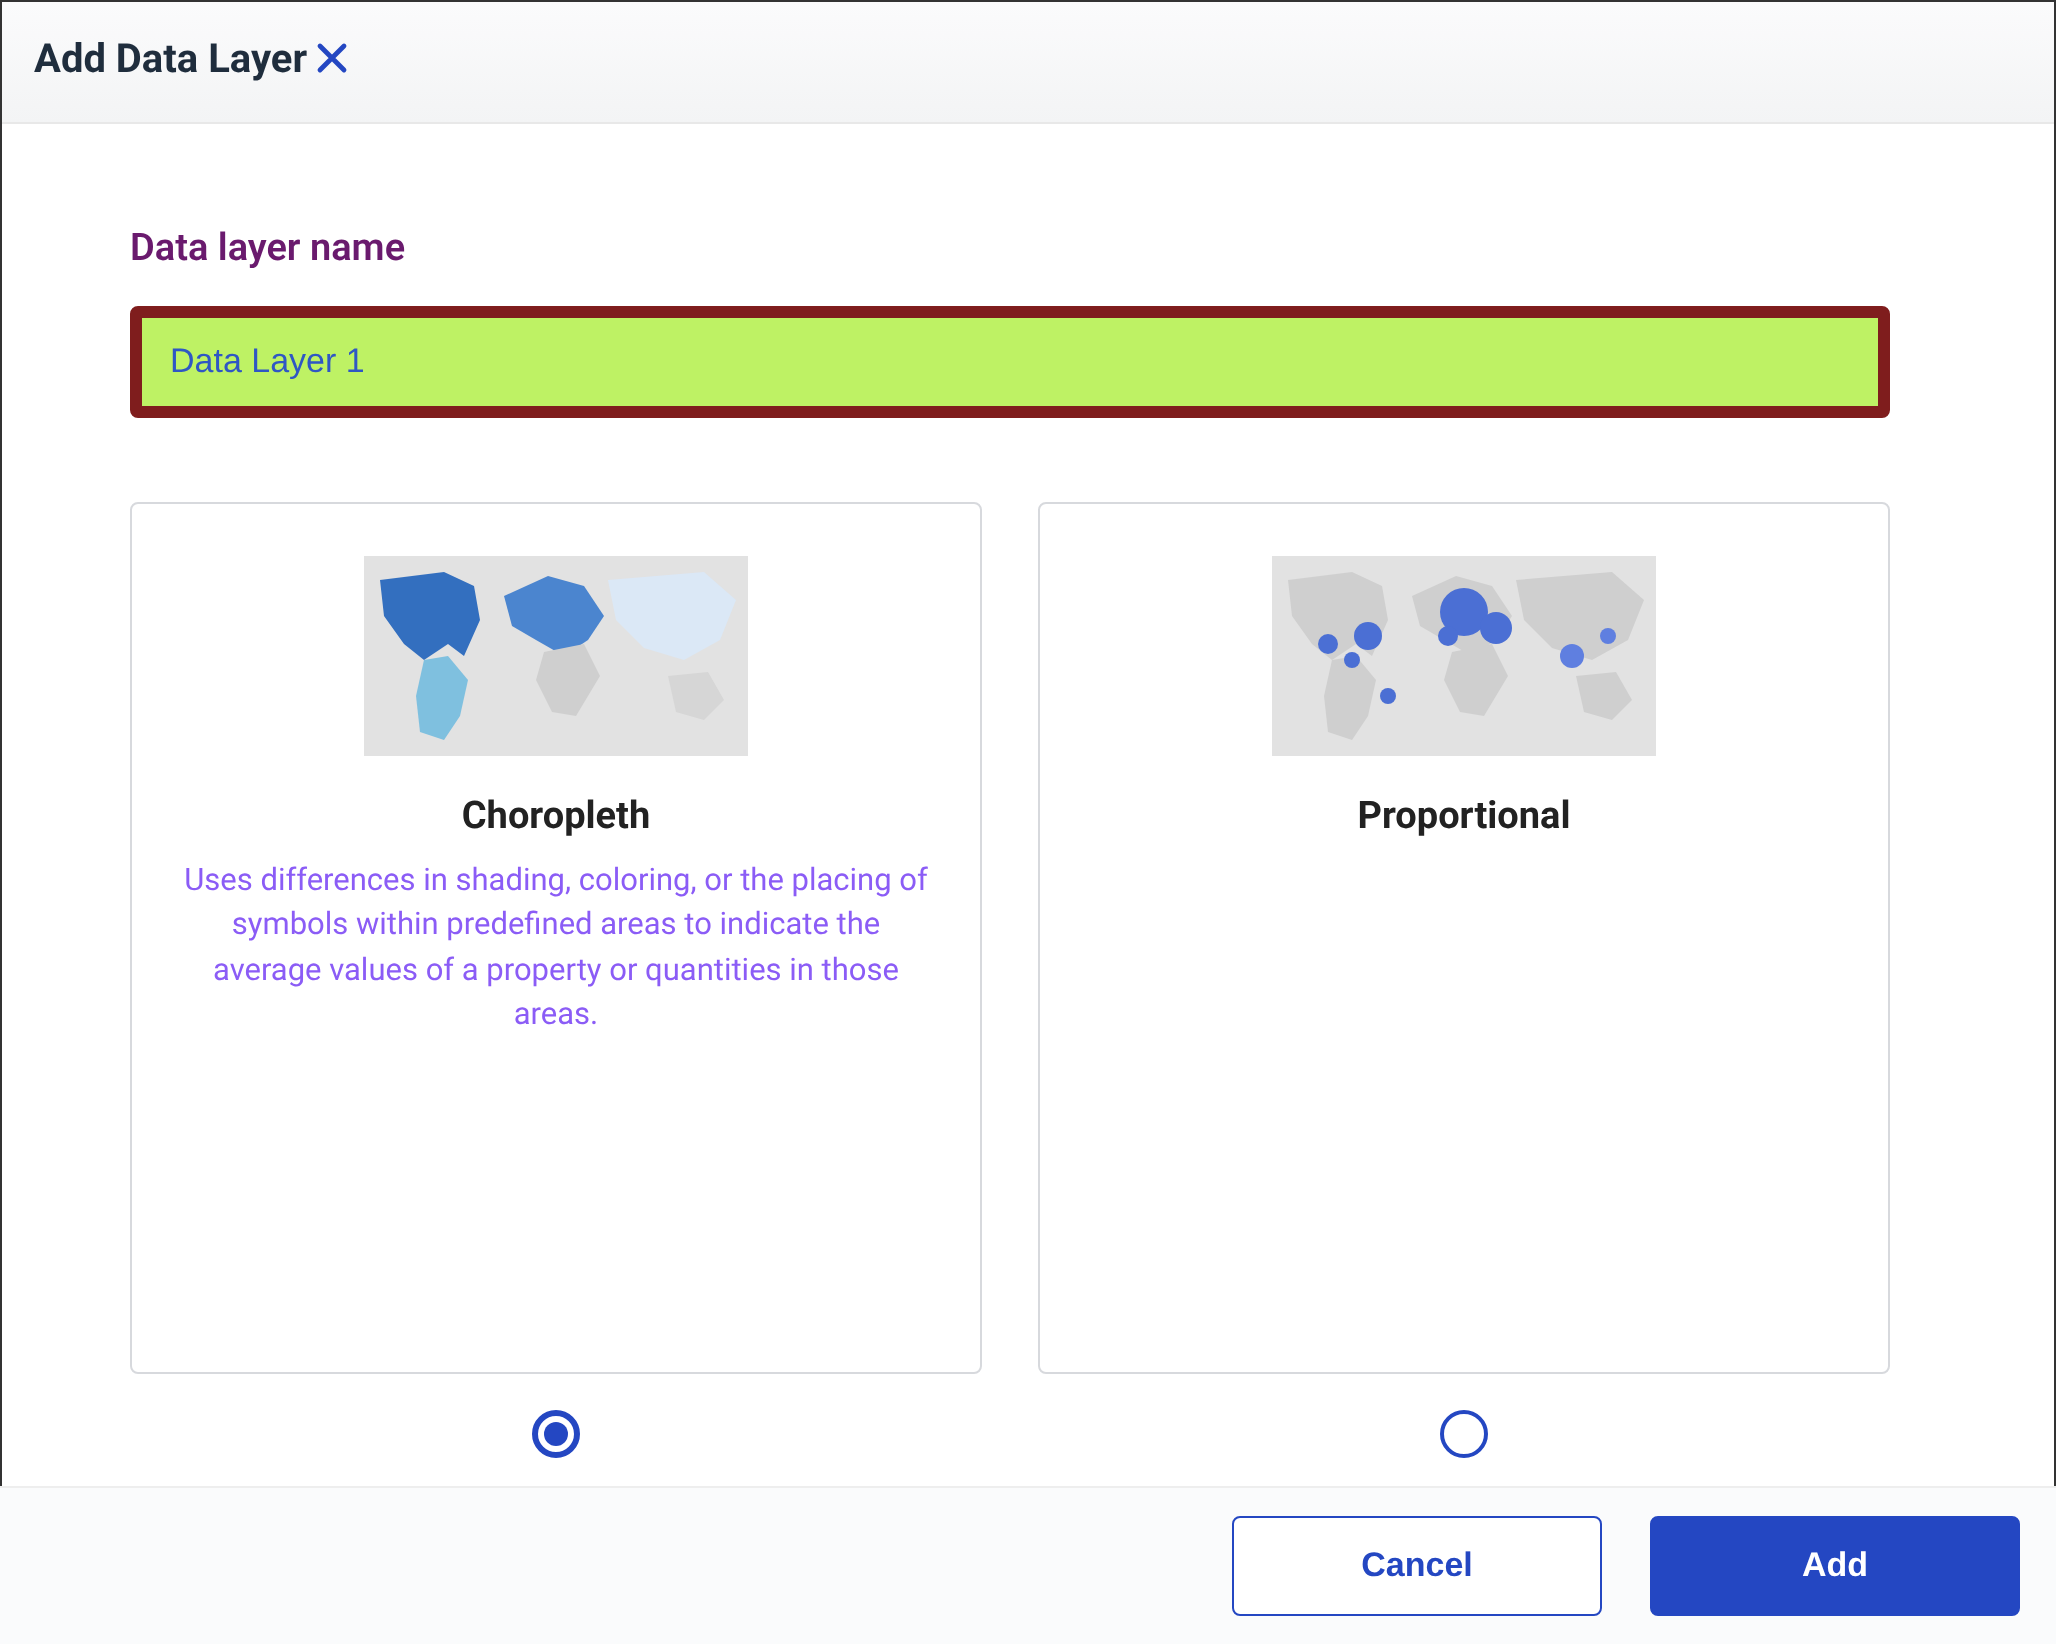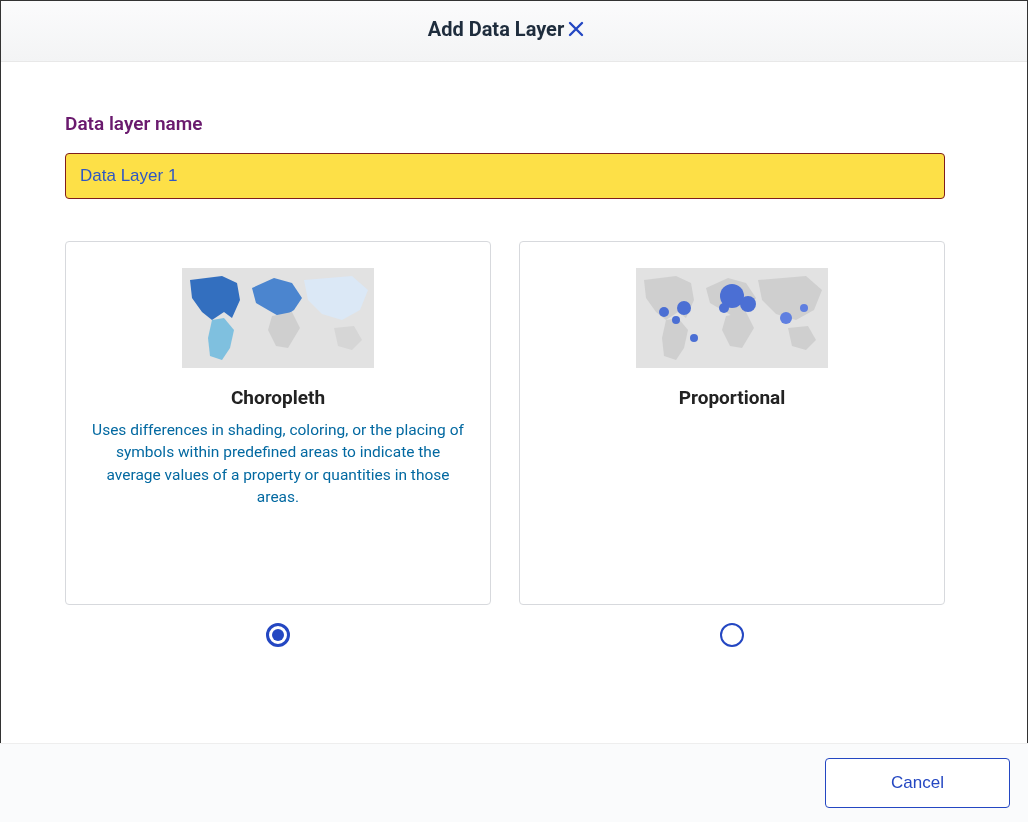--- a/index.html
+++ b/index.html
@@ -8,21 +8,21 @@
       font-family: -apple-system, BlinkMacSystemFont, "Segoe UI", Roboto, Arial, sans-serif;
       width: 1028px;
       height: 822px;
       background: #fff;
       border: 1px solid #333;
       overflow: hidden;
     }
     
     .modal-header {
       display: flex;
-      justify-content: center;
+      justify-content: flex-start;
       align-items: center;
       padding: 16px 28px 20px 16px;
       background: linear-gradient(to bottom, #fbfbfc, #f3f4f5);
       border-bottom: 1px solid #e8e8e8;
     }
     
     .modal-title {
       font-size: 20px;
       font-weight: 700;
       color: #1f2d3d;
@@ -44,41 +44,41 @@
     .section-label {
       font-size: 19px;
       font-weight: 600;
       color: #6a1a6e;
       margin-bottom: 18px;
     }
     
     .text-input {
       width: 100%;
       padding: 12px 14px;
-      border: 1px solid #7f1d1d;
+      border: 6px solid #7f1d1d;
       border-radius: 4px;
       font-size: 17px;
       color: #2f57c4;
-      background: #fde047;
+      background: #bef264;
     }
     
     .section-spacer { height: 42px; }
     
     .card-row { display: flex; gap: 28px; }
     
     .card-col {
       flex: 1;
       display: flex;
       flex-direction: column;
       align-items: center;
     }
     
     .layer-card {
       width: 100%;
-      height: 364px;
+      height: 436px;
       border: 1px solid #d7d9dd;
       border-radius: 4px;
       padding: 26px 22px;
       cursor: pointer;
       display: flex;
       flex-direction: column;
       align-items: center;
     }
     
     .map-thumb {
@@ -95,21 +95,21 @@
       font-size: 19px;
       font-weight: 700;
       color: #222;
       margin-bottom: 10px;
       text-align: center;
     }
     
     .card-desc {
       font-size: 15.5px;
       line-height: 1.45;
-      color: #0369a1;
+      color: #8b5cf6;
       text-align: center;
     }
     
     .radio-wrap {
       margin-top: 18px;
       display: flex;
       justify-content: center;
     }
     
     .radio-outer {
@@ -142,21 +142,21 @@
       gap: 24px;
       background: #fafbfc;
       border-top: 1px solid #eee;
     }
     
     .btn {
       min-width: 185px;
       padding: 14px 20px;
       border-radius: 4px;
       font-size: 17px;
-      font-weight: 400;
+      font-weight: 700;
       cursor: pointer;
       text-align: center;
     }
     
     .btn-secondary {
       background: #fff;
       border: 1.5px solid #2447c2;
       color: #2447c2;
     }
     
@@ -240,13 +240,14 @@
       <div class="radio-wrap">
         <div class="radio-outer unselected"></div>
       </div>
     </div>
 
   </div>
 </div>
 
 <div class="modal-footer">
   <button class="btn btn-secondary">Cancel</button>
+  <button class="btn btn-primary">Add</button>
 </div>
 
 </body></html>

